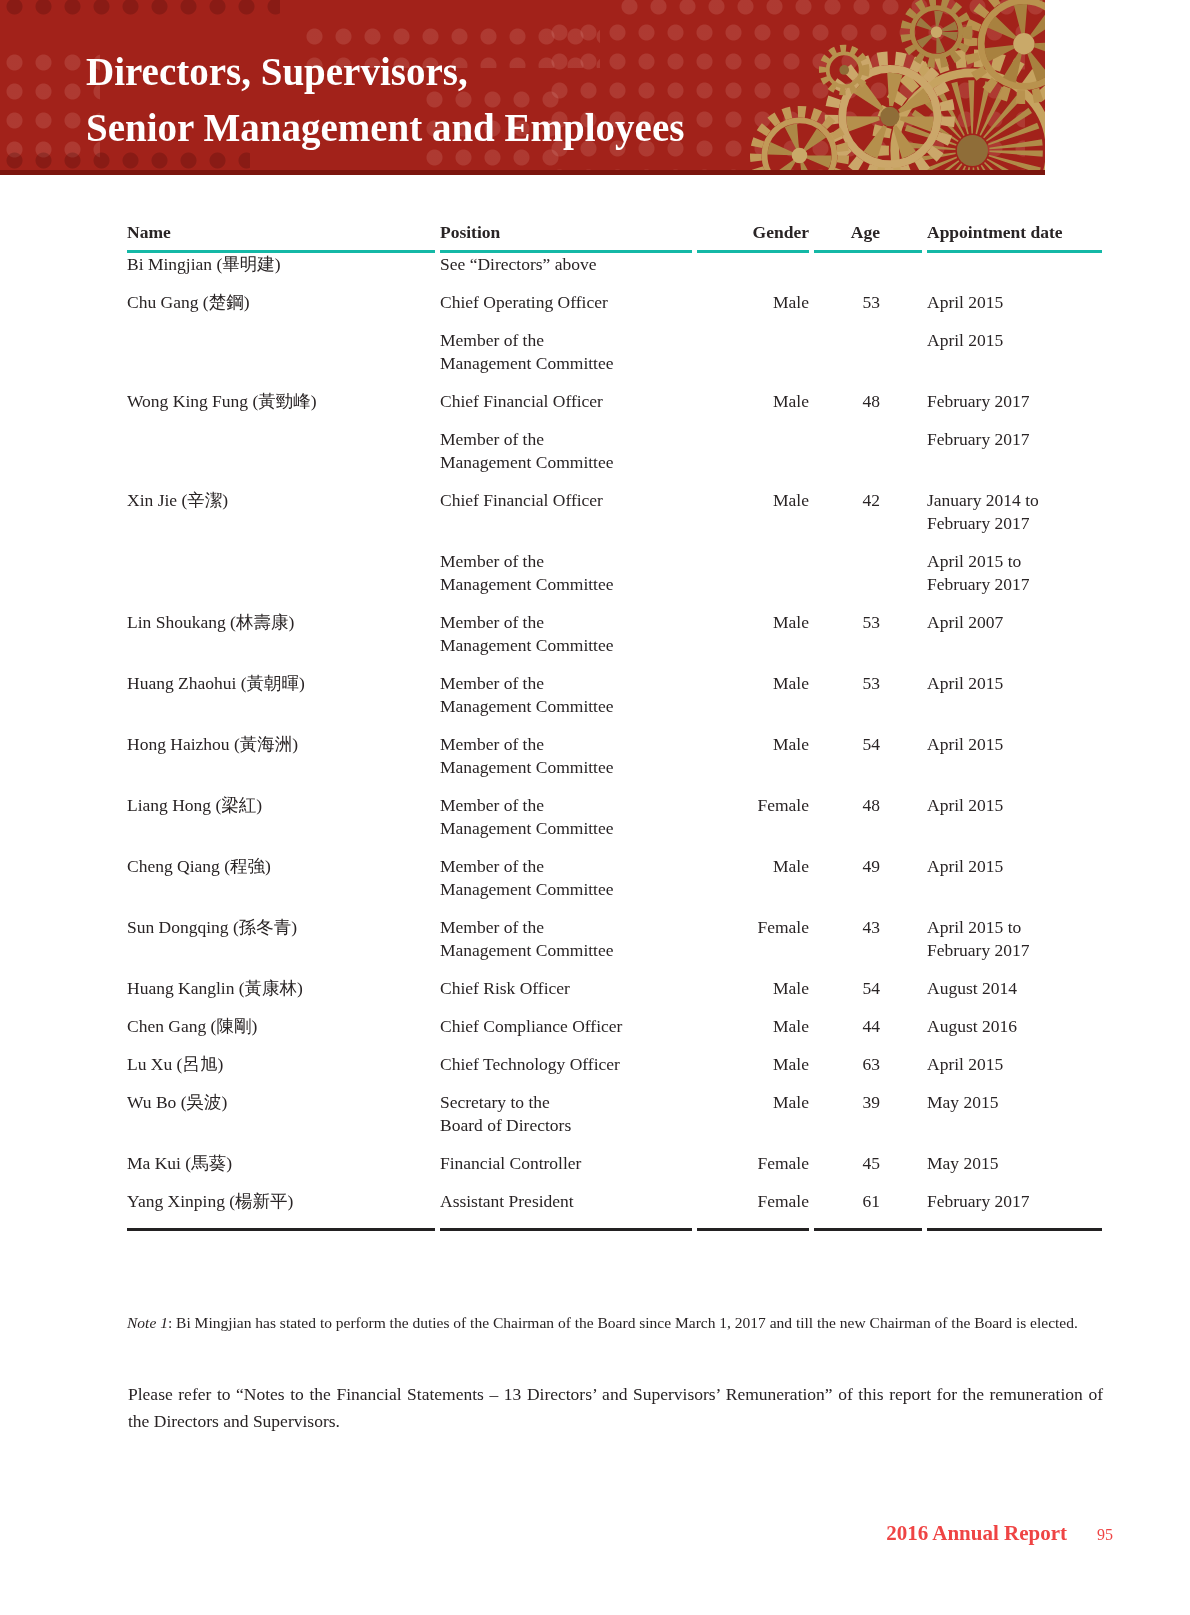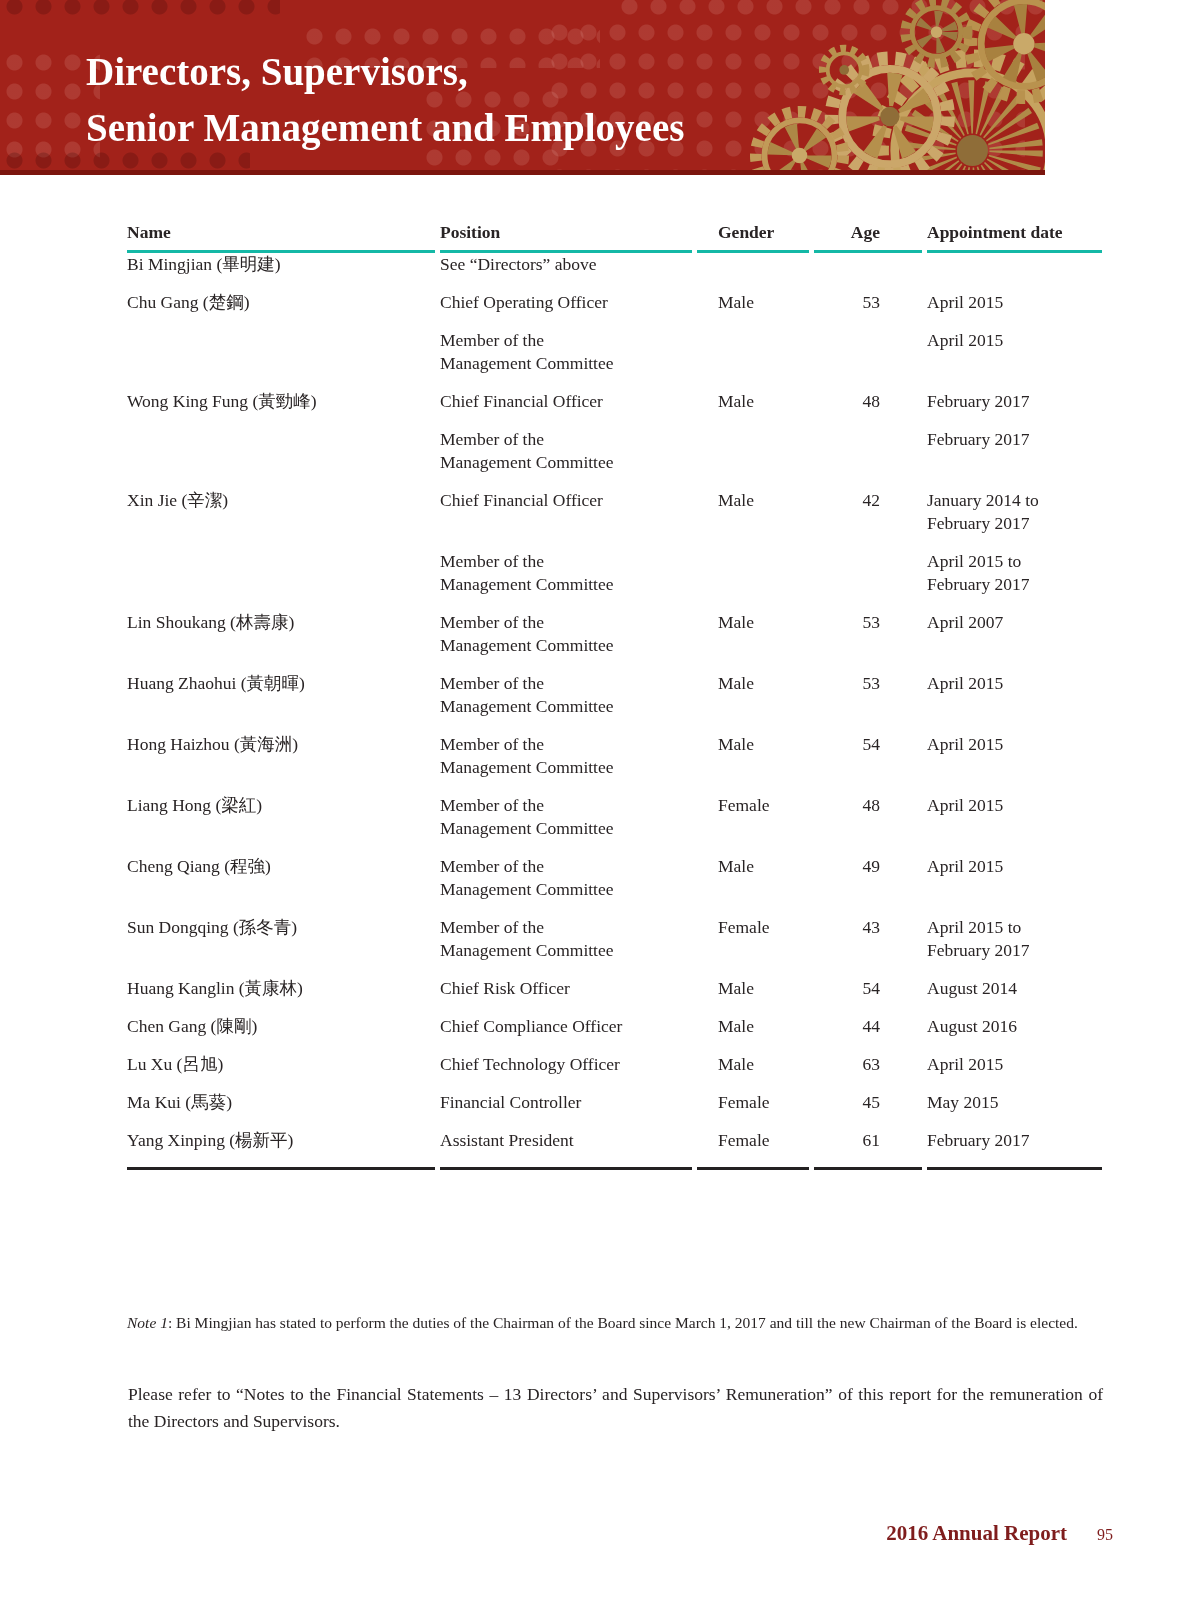--- a/index.html
+++ b/index.html
@@ -39,21 +39,21 @@
     padding:0 0 7px 0; border-bottom:3px solid #14b8a6; vertical-align:bottom;
   }
   .section-row th {
     text-align:left; font-weight:bold; font-size:17.5px;
     padding:28px 0 15px 0; letter-spacing:0.3px;
   }
   tbody td {
     vertical-align:top; padding:0 0 15px 0; line-height:23px;
     white-space:pre-line;
   }
-  .col-gender { padding-left:21px !important; }
+  .col-gender { padding-left:21px !important;text-align:right; }
   .col-age    { text-align:right; padding-right:42px !important; }
   tfoot td { border-top:3px solid #232122; padding:0; height:0; }
 
   
   .note {
     position:absolute; left:127px; top:1309px; width:975px;
     font-size:15.5px; line-height:27px; text-align:justify;
     padding-left:57px; text-indent:-57px;
   }
   .note .note-label { font-style:italic; }
@@ -268,20 +268,28 @@
           <td class="col-date">August 2016</td>
         </tr>
         <tr>
           <td class="col-name">Lu Xu (呂旭)</td>
           <td class="col-position">Chief Technology Officer</td>
           <td class="col-gender">Male</td>
           <td class="col-age">63</td>
           <td class="col-date">April 2015</td>
         </tr>
         <tr>
+          <td class="col-name">Wu Bo (吳波)</td>
+          <td class="col-position">Secretary to the
+Board of Directors</td>
+          <td class="col-gender">Male</td>
+          <td class="col-age">39</td>
+          <td class="col-date">May 2015</td>
+        </tr>
+        <tr>
           <td class="col-name">Ma Kui (馬葵)</td>
           <td class="col-position">Financial Controller</td>
           <td class="col-gender">Female</td>
           <td class="col-age">45</td>
           <td class="col-date">May 2015</td>
         </tr>
         <tr>
           <td class="col-name">Yang Xinping (楊新平)</td>
           <td class="col-position">Assistant President</td>
           <td class="col-gender">Female</td>
@@ -297,17 +305,17 @@
           <td></td>
           <td></td>
       </tr>
     </tfoot>
   </table>
 
   <div class="note"><span class="note-label">Note 1</span><span>: Bi Mingjian has stated to perform the duties of the Chairman of the Board since March 1, 2017 and till the new Chairman of the Board is elected.</span></div>
 
   <div class="para">Please refer to “Notes to the Financial Statements – 13 Directors’ and Supervisors’ Remuneration” of this report for the remuneration of the Directors and Supervisors.</div>
 
-  <div class="footer" style="color:#7f1d1d">
+  <div class="footer" style="color:#ef4444">
     <span class="report">2016 Annual Report</span><span class="pageno">95</span>
   </div>
 
 </div>
 
 </body></html>

